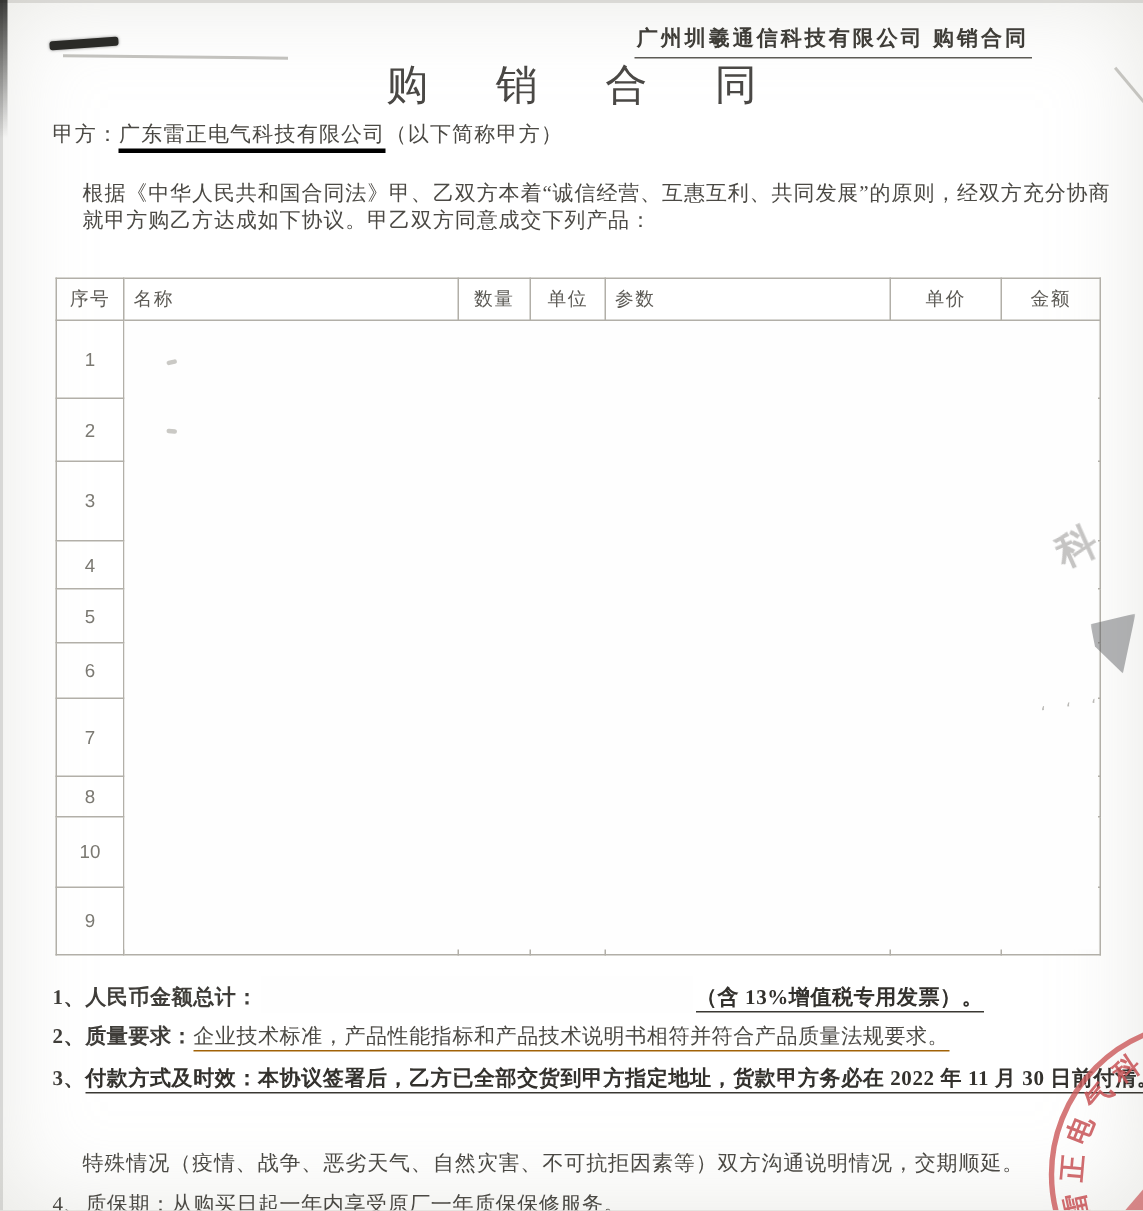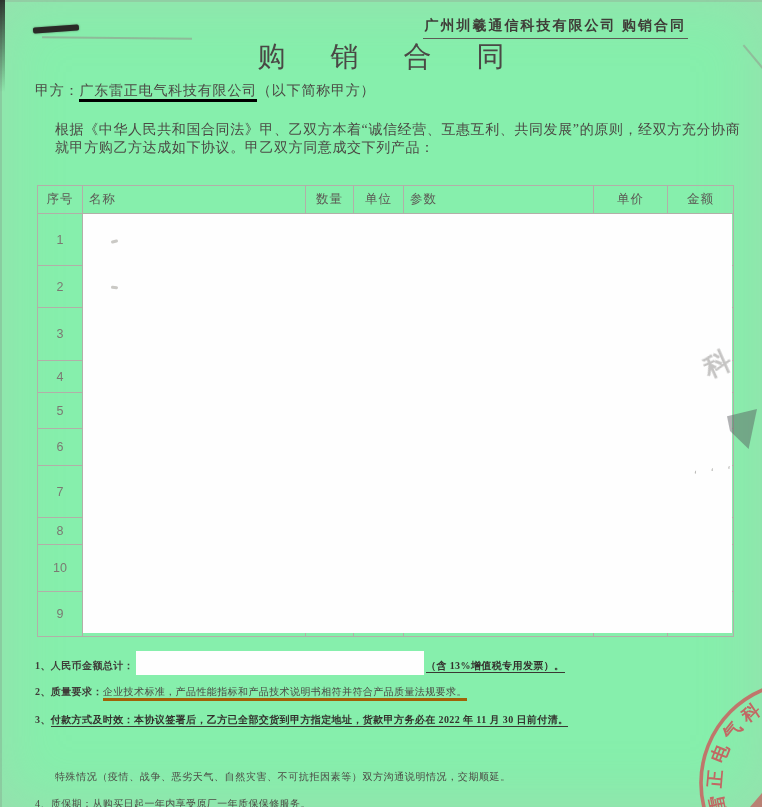--- a/index.html
+++ b/index.html
@@ -1,19 +1,19 @@
 <!DOCTYPE html>
 <html><head>
 <meta charset="utf-8">
 <style>
   * { margin:0; padding:0; box-sizing:border-box; }
   html,body { background:#d8d6d0; }
   .page {
     position:relative; width:762px; height:807px; overflow:hidden;
-    background:#86efac;
+    background:#ffffff;
     box-shadow: inset 0 0 60px rgba(190,188,178,.35);
     font-family:"Liberation Serif","DejaVu Serif",serif;
     color:#4b4944;
   }
   
   .left-dark-strip { position:absolute; left:0; top:0; width:5px; height:92px;
     background:linear-gradient(to bottom, rgba(28,28,26,.85), rgba(28,28,26,0)); filter:blur(.4px); }
   .left-edge-line { position:absolute; left:0; top:0; width:2px; height:100%; background:rgba(120,118,112,.22); }
   .top-edge-line { position:absolute; left:0; top:0; width:100%; height:2px; background:rgba(150,148,140,.28); }
   .top-dash { position:absolute; left:33px; top:26px; width:46px; height:6px; background:#2a2a27;
@@ -51,29 +51,29 @@
   table.items th, table.items td { border:1px solid #b2afa8; font-weight:400; }
   table.items th { font-size:12.5px; color:#5c5a55; text-align:left; padding:2px 4px 2px 6px;
     vertical-align:middle; height:28px; letter-spacing:1px; }
   table.items th.c { text-align:center; padding:2px 2px; }
   table.items td.num { text-align:center; font-size:12.5px; color:#7b7972;
     font-family:"Liberation Sans","DejaVu Sans",sans-serif; }
   
   .redact-table { position:absolute; left:83px; top:214px; width:649px; height:419px; background:#fefefe; }
   .redact-amount { display:inline-block; width:288px; height:24px; background:#fefefe; margin:0 2px -6px 2px; }
   
-  .term { position:absolute; font-size:10px; letter-spacing:.4px; line-height:19px; white-space:nowrap; }
+  .term { position:absolute; font-size:14px; letter-spacing:.4px; line-height:19px; white-space:nowrap; }
   .t1 { left:35px; top:651px; }
   .t2 { left:35px; top:682px; }
   .t3 { left:35px; top:710px; }
   .t4 { left:55px; top:740px; letter-spacing:.6px; }
   .t5 { left:55px; top:767px; letter-spacing:.6px; }
   .t6 { left:35px; top:794px; }
   .bold-u { font-weight:700; color:#33312d; border-bottom:1.5px solid #3a3833; padding-bottom:1px; }
-  .u { border-bottom:3px solid #a16207; padding-bottom:1px; }
+  .u { border-bottom:1px solid #a16207; padding-bottom:1px; }
   .lbl { font-weight:600; color:#3f3d39; }
   
   .stamp-svg { position:absolute; left:635px; top:676px; }
 </style>
 </head>
 <body>
 
 <div class="page">
 
   <div class="left-edge-line"></div>

